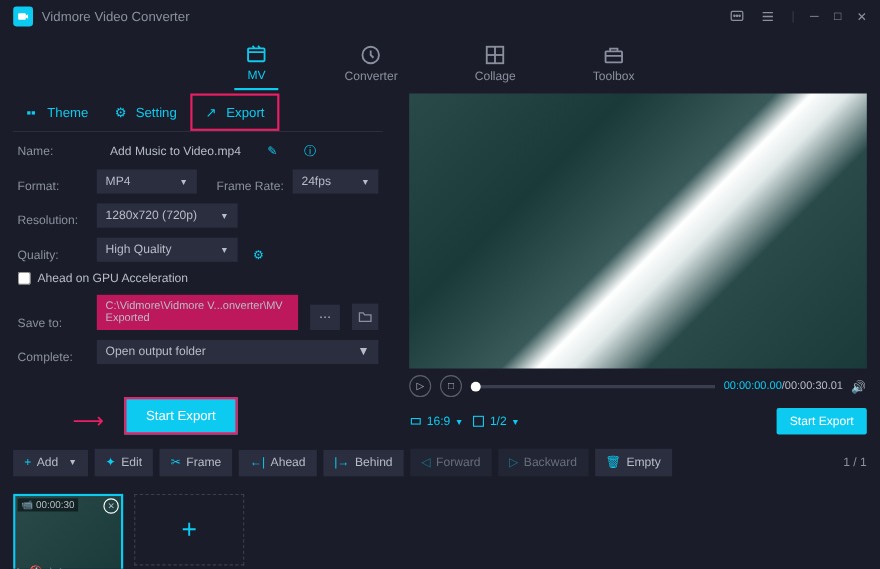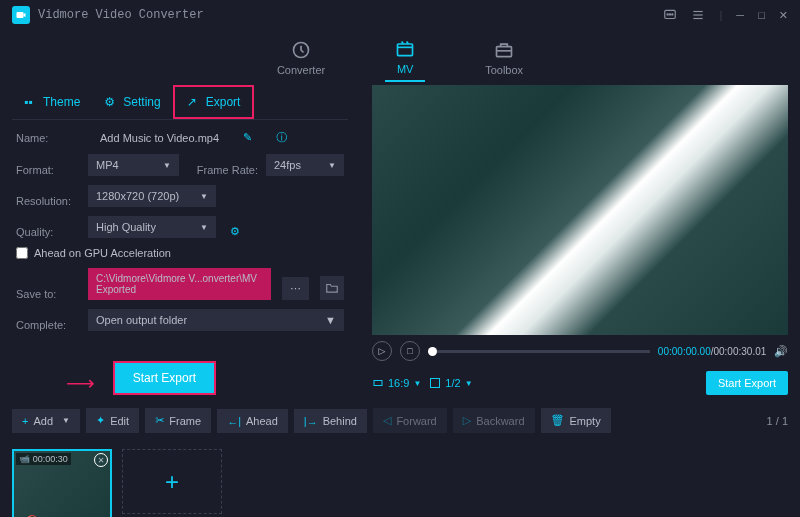--- a/index.html
+++ b/index.html
@@ -1,20 +1,20 @@
 <!DOCTYPE html>
 <html><head>
 <meta charset="utf-8">
 <style>
 *{margin:0;padding:0;box-sizing:border-box;font-family:Arial,sans-serif;}
 body{background:#1a1d29;color:#b8bcc8;font-size:11px;width:800px;height:517px;overflow:hidden;}
 .titlebar{height:30px;display:flex;align-items:center;padding:0 12px;background:#1a1d29;}
 .logo{width:18px;height:18px;background:#0dcaf0;border-radius:3px;margin-right:8px;display:flex;align-items:center;justify-content:center;}
 .logo svg{width:12px;height:12px;}
-.title{color:#8a8f9e;font-size:12px;flex:1;font-family:Liberation Mono, monospace;}
+.title{color:#8a8f9e;font-size:12px;flex:1;}
 .win-controls{display:flex;gap:14px;color:#8a8f9e;}
 .win-controls span{cursor:pointer;display:inline-flex;align-items:center;}
 .navbar{height:55px;display:flex;justify-content:center;align-items:center;gap:50px;}
 .nav-item{display:flex;flex-direction:column;align-items:center;gap:4px;color:#8a8f9e;cursor:pointer;padding:5px 10px;}
 .nav-item.active{color:#0dcaf0;border-bottom:2px solid #0dcaf0;}
 .nav-item .ico{width:20px;height:20px;display:flex;align-items:center;justify-content:center;}
 .main{display:flex;height:315px;}
 .left{width:360px;padding:0 12px;}
 .tabs{display:flex;border-bottom:1px solid #2a2e3f;}
 .tab{padding:8px 12px;display:flex;align-items:center;gap:5px;color:#0dcaf0;cursor:pointer;font-size:12px;}
@@ -89,39 +89,49 @@
         </svg>
       </span>
     <span class="sep">|</span>
     <span>─</span>
     <span>□</span>
     <span>✕</span>
   </div>
 </div>
 
 <div class="navbar">
-  <div class="nav-item">
-    <div class="ico">
-        <svg width="20" height="20" viewBox="0 0 24 24" fill="none" stroke="#8a8f9e" stroke-width="2">
-          <circle cx="12" cy="12" r="9"></circle>
-          <polyline points="12 7 12 12 15 15"></polyline>
-        </svg>
-      </div>
-    <span>Converter</span>
-  </div>
   <div class="nav-item active">
     <div class="ico">
         <svg width="20" height="20" viewBox="0 0 24 24" fill="none" stroke="#0dcaf0" stroke-width="2">
           <rect x="3" y="6" width="18" height="14" rx="1"></rect>
           <line x1="3" y1="10" x2="21" y2="10"></line>
           <line x1="8" y1="3" x2="10" y2="6"></line>
           <line x1="14" y1="3" x2="16" y2="6"></line>
         </svg>
       </div>
     <span>MV</span>
+  </div>
+  <div class="nav-item">
+    <div class="ico">
+        <svg width="20" height="20" viewBox="0 0 24 24" fill="none" stroke="#8a8f9e" stroke-width="2">
+          <circle cx="12" cy="12" r="9"></circle>
+          <polyline points="12 7 12 12 15 15"></polyline>
+        </svg>
+      </div>
+    <span>Converter</span>
+  </div>
+  <div class="nav-item">
+    <div class="ico">
+        <svg width="20" height="20" viewBox="0 0 24 24" fill="none" stroke="#8a8f9e" stroke-width="2">
+          <rect x="3" y="3" width="18" height="18"></rect>
+          <line x1="12" y1="3" x2="12" y2="21"></line>
+          <line x1="3" y1="12" x2="21" y2="12"></line>
+        </svg>
+      </div>
+    <span>Collage</span>
   </div>
   <div class="nav-item">
     <div class="ico">
         <svg width="20" height="20" viewBox="0 0 24 24" fill="none" stroke="#8a8f9e" stroke-width="2">
           <rect x="3" y="8" width="18" height="12" rx="1"></rect>
           <path d="M8 8V5h8v3"></path>
           <line x1="3" y1="13" x2="21" y2="13"></line>
         </svg>
       </div>
     <span>Toolbox</span>

